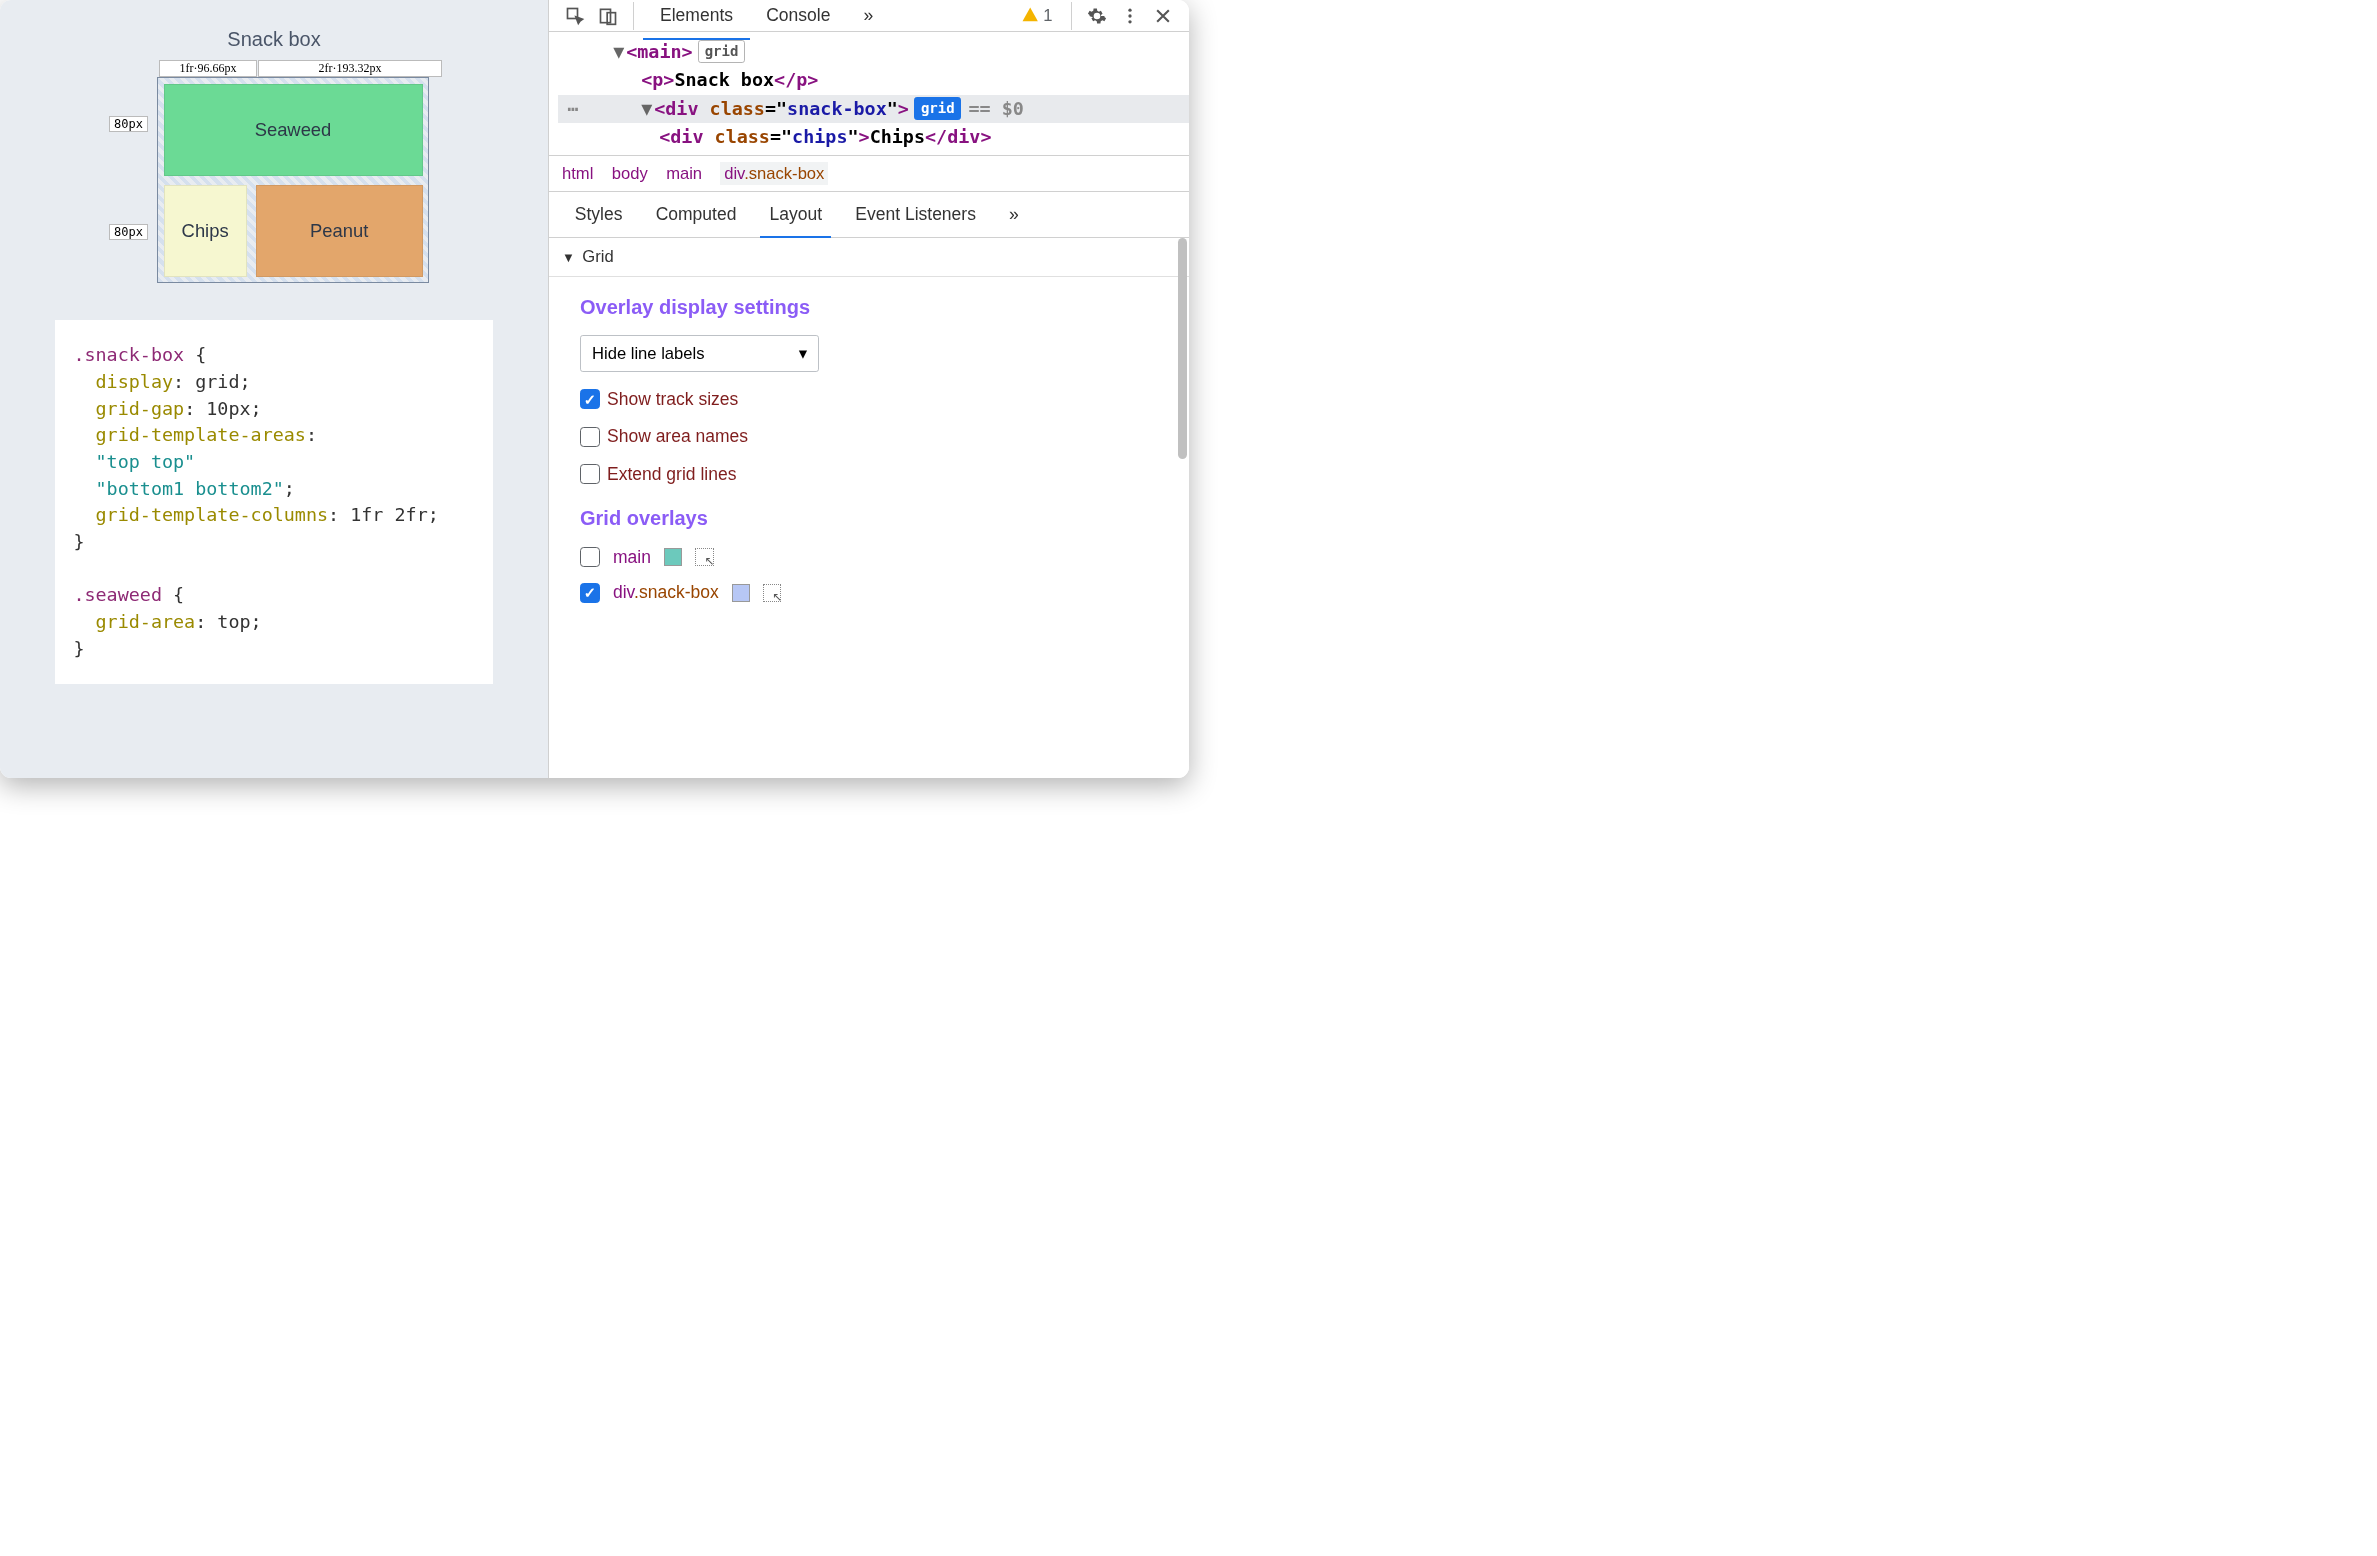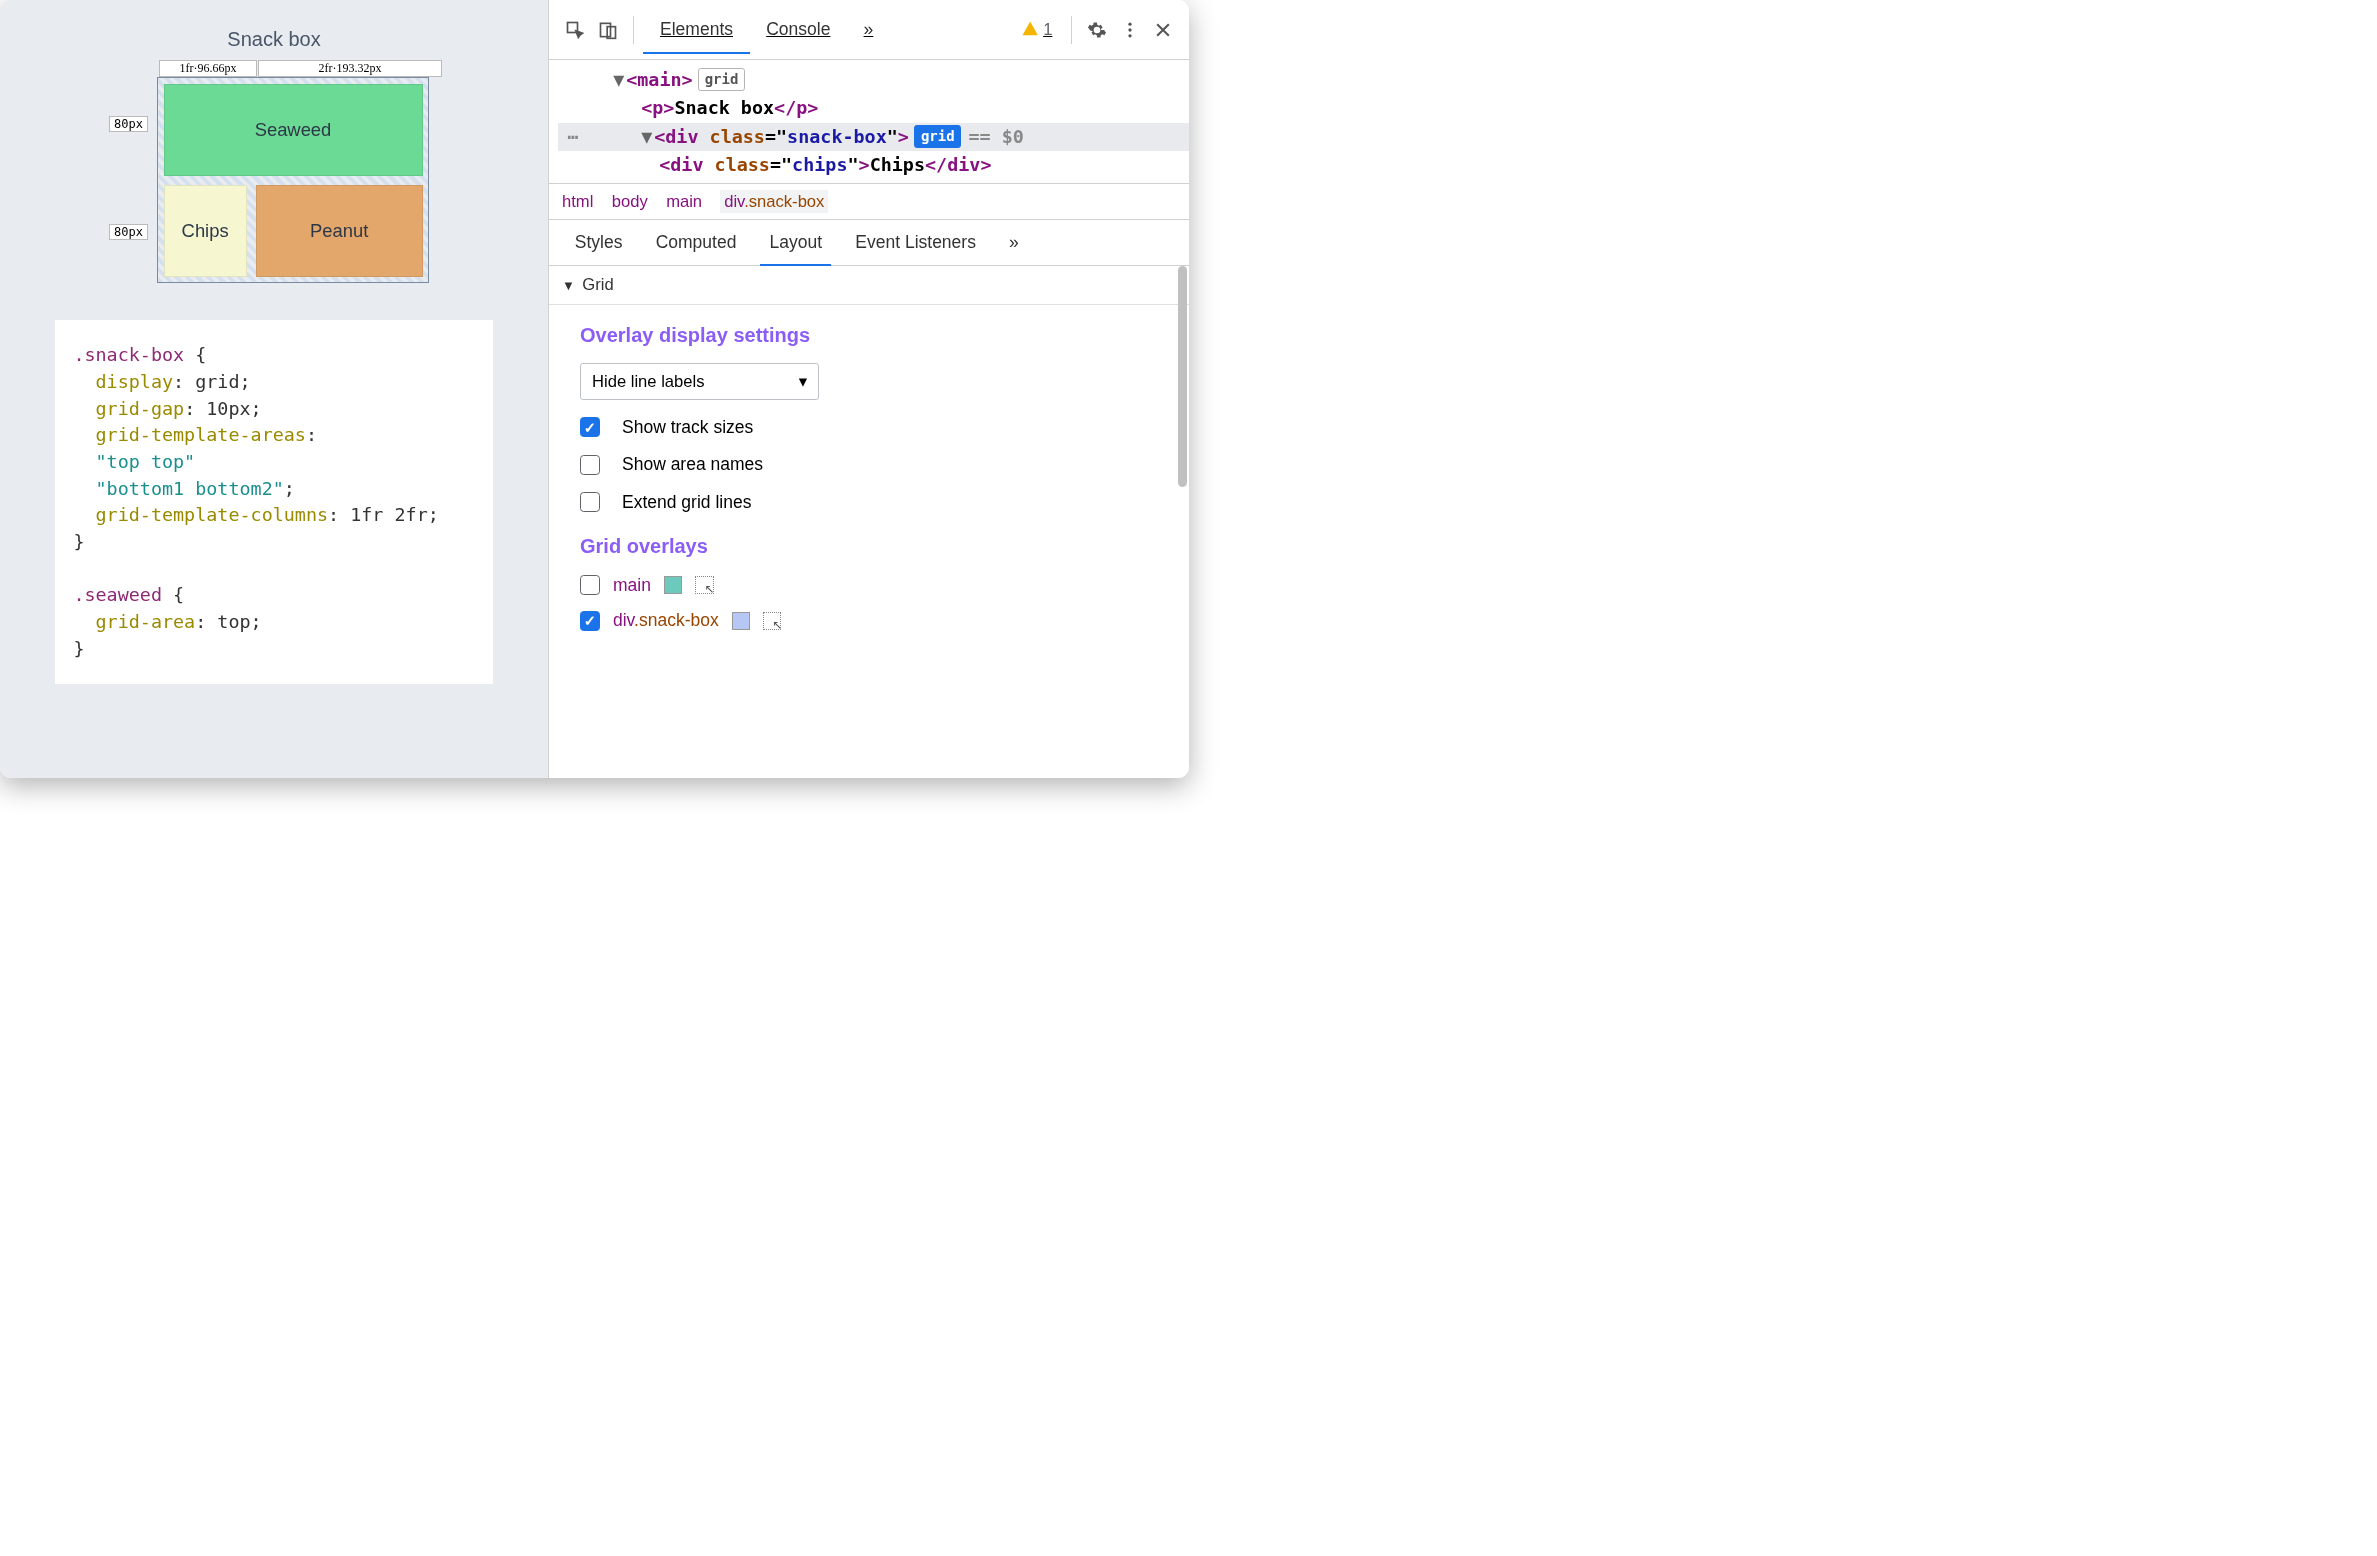--- a/index.html
+++ b/index.html
@@ -102,24 +102,23 @@
 }
 .sel { color: #8e2a75; }
 .prop { color: #9a8a00; }
 .val { color: #333; }
 .str { color: #1a8f8f; }
 
 
 .toolbar {
   display: flex;
   align-items: center;
-  height: 60px;
+  height: 32px;
   border-bottom: 0.9px solid #d0d0d0;
   padding: 0 9.2px;
-  text-decoration: underline;
 }
 .tb-icon {
   width: 33px; height: 33px;
   display: flex; align-items: center; justify-content: center;
   color: #555;
   cursor: pointer;
 }
 .tb-icon svg { width: 20px; height: 20px; }
 .tb-sep { width: 0.9px; height: 28px; background: #d0d0d0; margin: 0 9.2px; }
 .tab {
@@ -240,23 +239,23 @@
 .select-box {
   display: inline-flex; align-items: center; justify-content: space-between;
   border: 0.9px solid #bdc1c6; border-radius: 2.8px;
   padding: 7.4px 11px;
   width: 239px;
   font-size: 16.6px;
   cursor: pointer;
   margin-bottom: 16.6px;
 }
 .check-row {
-  display: flex; align-items: center; gap: 22px;
+  display: flex; align-items: center; gap: 7px;
   font-size: 17.5px;
-  color: #000000;
+  color: #7f1d1d;
   margin-bottom: 16.6px;
 }
 .chk {
   width: 20px; height: 20px;
   border: 1.8px solid #5f6368;
   border-radius: 3.7px;
   display: flex; align-items: center; justify-content: center;
   cursor: pointer;
   flex-shrink: 0;
 }

